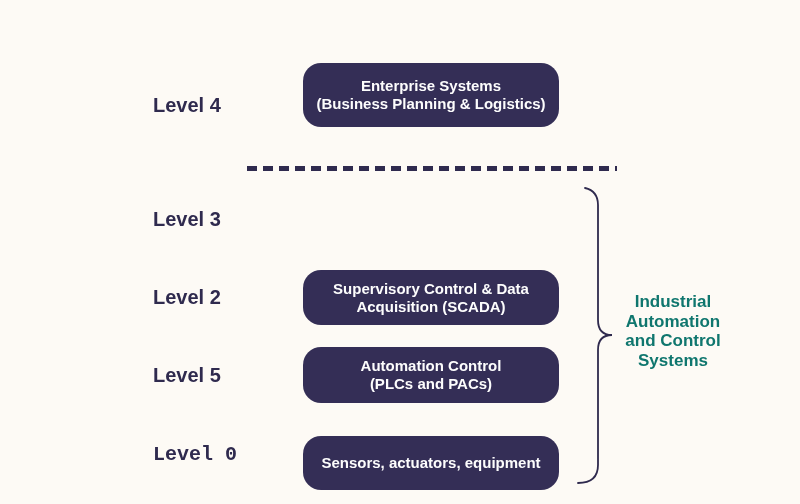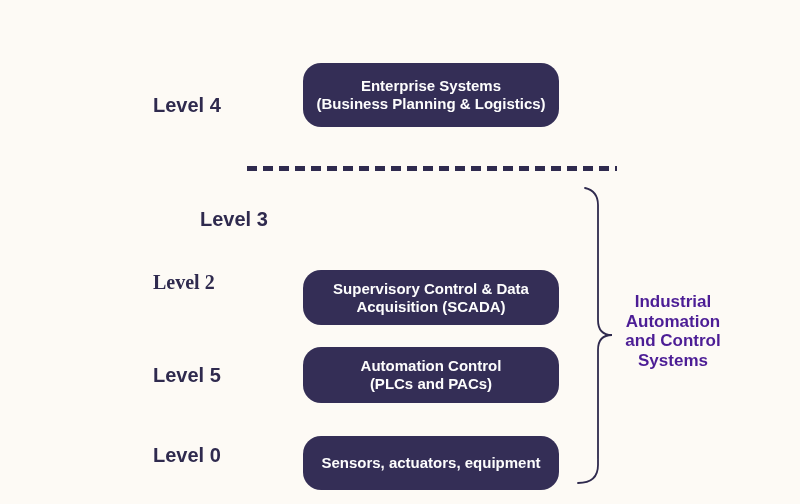--- a/index.html
+++ b/index.html
@@ -39,24 +39,24 @@
     justify-content: center;
     white-space: pre-line;
   }
   .box-l4 { top: 63px;  height: 64px; }
   .box-l3 { top: 190px; height: 57px; }
   .box-l2 { top: 270px; height: 55px; }
   .box-l1 { top: 347px; height: 56px; }
   .box-l0 { top: 427px; height: 54px; margin-top: 9px; }
 
   .lbl-l4 { top: 95px; }
-  .lbl-l3 { top: 209px; margin-left: 47px; }
-  .lbl-l2 { top: 272px; font-family: Liberation Serif, serif; }
+  .lbl-l3 { top: 209px; }
+  .lbl-l2 { top: 287px; }
   .lbl-l1 { top: 365px; }
-  .lbl-l0 { top: 445px; }
+  .lbl-l0 { top: 445px; font-family: Liberation Mono, monospace; }
 
   .dashed-divider {
     position: absolute;
     left: 247px;
     top: 166px;
     width: 370px;
     height: 5px;
     background: repeating-linear-gradient(
       to right,
       #2f2a4e 0px, #2f2a4e 10px,
@@ -71,21 +71,21 @@
     height: 305px;
   }
   .group-label {
     position: absolute;
     left: 608px;
     top: 292px;
     width: 130px;
     text-align: center;
     font-size: 17px;
     font-weight: bold;
-    color: #4c1d95;
+    color: #0f766e;
     line-height: 19.5px;
     white-space: pre-line;
   }
 </style>
 </head>
 <body>
 
 <div id="canvas">
 
   <div class="level-label lbl-l4">Level 4</div>

